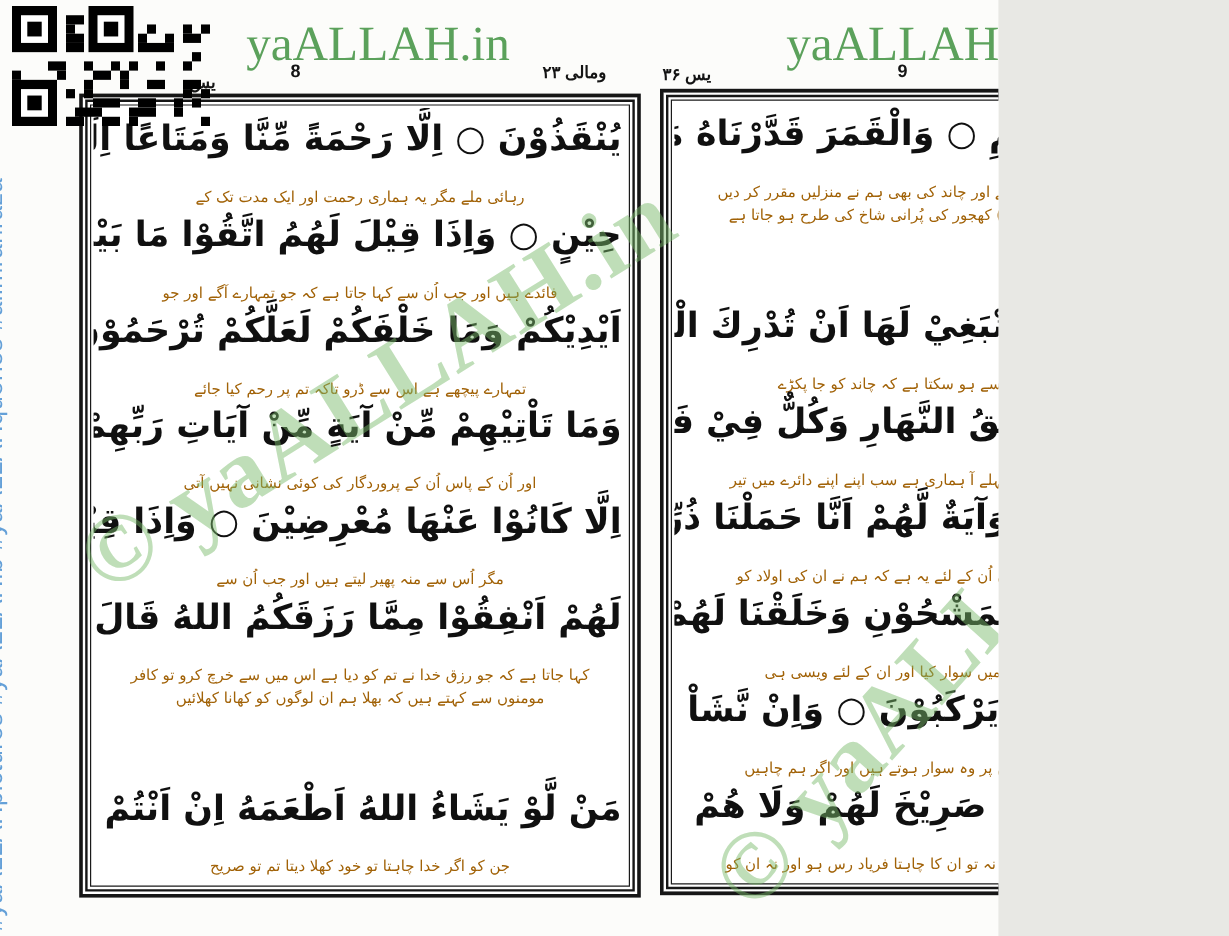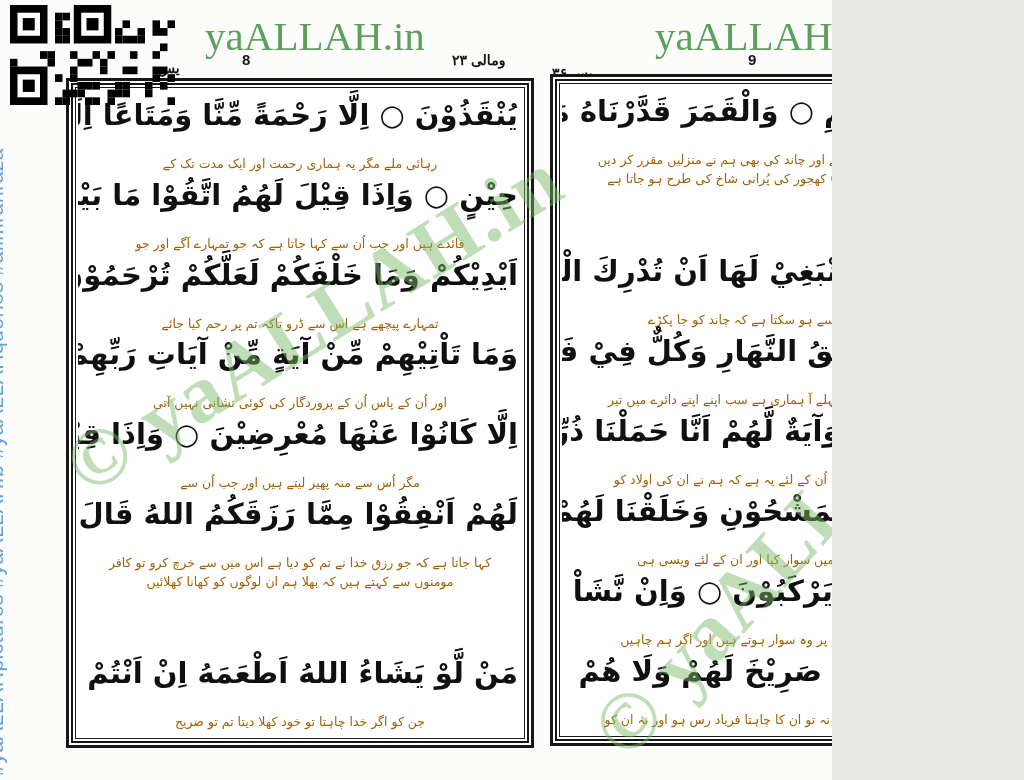--- a/index.html
+++ b/index.html
@@ -19,21 +19,21 @@
   .hashtags{position:absolute;left:8px;bottom:4px;transform:rotate(-90deg);
             transform-origin:left bottom;white-space:nowrap;color:#64a0d8;
             font-size:21px;letter-spacing:.5px;z-index:4;}
 
   
   .hdr{position:absolute;font-size:15px;font-weight:bold;direction:rtl;}
   .hdr-urdu{font-size:14px;}
   .lp-hdr-left{left:158px;top:60px;z-index:2;}
   .lp-num{left:242px;top:51px;}
   .lp-hdr-right{left:452px;top:52px;width:78px;text-align:left;}
-  .rp-hdr-left{left:552px;top:65px;}
+  .rp-hdr-left{left:552px;top:54px;}
   .rp-num{left:748px;top:51px;}
   .rp-hdr-right{left:932px;top:50px;width:80px;text-align:left;}
 
   
   .frame{position:absolute;border:3px solid #161616;background:#fff;
          box-shadow:inset 0 0 0 2px #fff,inset 0 0 0 4px #161616,
                     inset 0 0 0 6px #fff,inset 0 0 0 7px #1a1a1a;}
   .frame.lp{left:66px;top:78px;width:462px;height:664px;}
   .frame.rp{left:550px;top:74px;width:462px;height:666px;}
   .inner{position:absolute;left:9px;top:9px;right:9px;bottom:9px;

